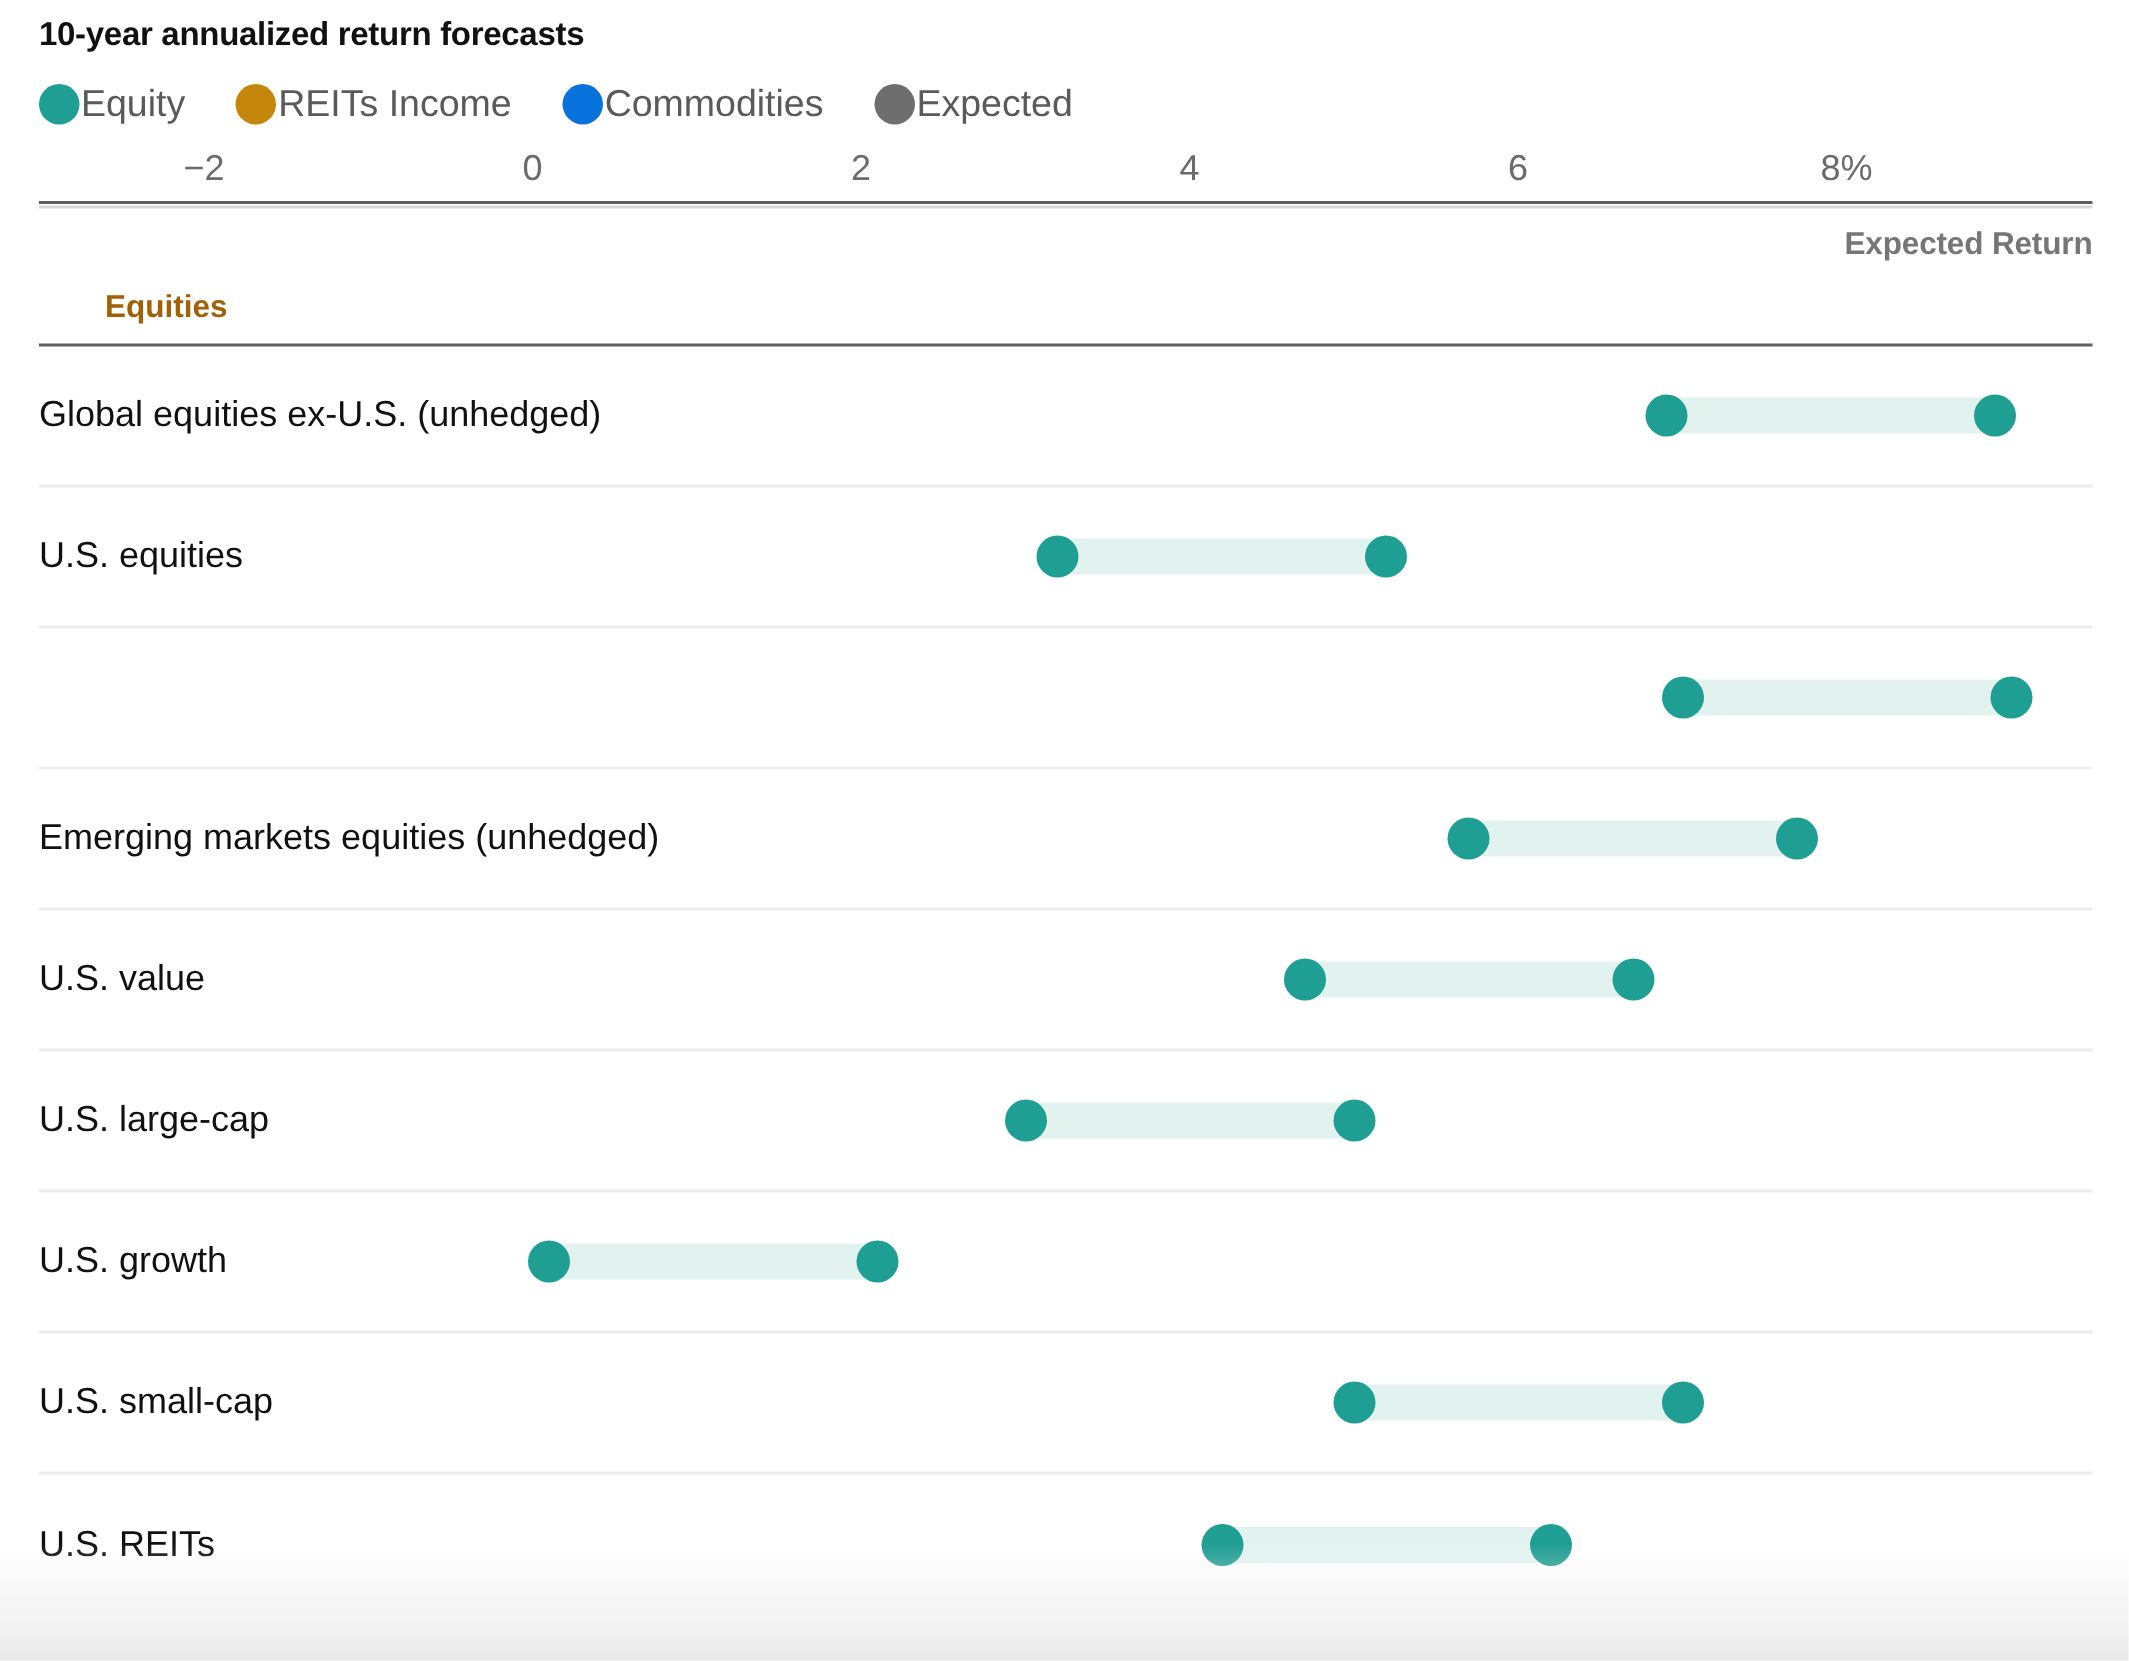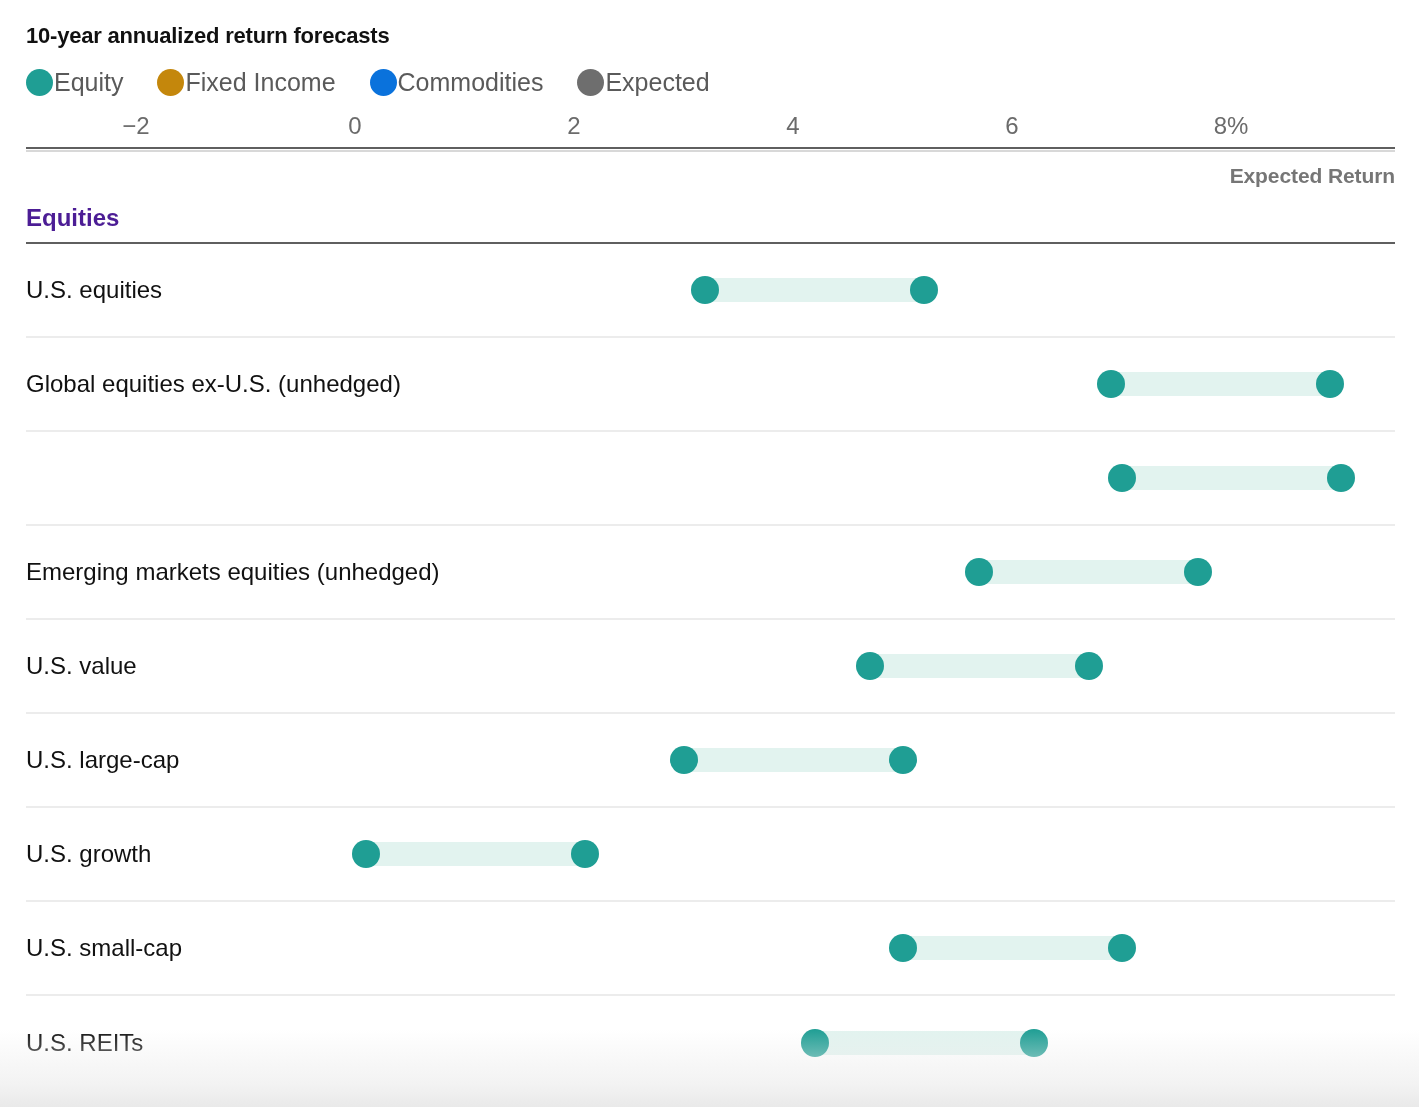--- a/index.html
+++ b/index.html
@@ -14,21 +14,21 @@
     color: #111111;
     overflow: hidden;
     position: relative;
   }
 
   .page {
     position: relative;
     width: 1419px;
     height: 1107px;
     box-sizing: border-box;
-    padding: 13px 24px 0 26px;
+    padding: 0 24px 0 26px;
   }
 
   
   .chart-title {
     font-size: 22px;
     font-weight: bold;
     letter-spacing: -0.2px;
     color: #111111;
     padding-top: 8px;
     line-height: 30px;
@@ -106,26 +106,27 @@
     top: 12px;
     font-size: 21px;
     font-weight: bold;
     color: #767676;
     letter-spacing: -0.1px;
     margin-left: 20px;
   }
 
   
   .group-heading {
-    font-size: 24px;
+    font-size: 21px;
     font-weight: bold;
-    color: #4c1d95;
+    color: #a16207;
     padding-top: 6px;
     padding-bottom: 10px;
     line-height: 28px;
+    margin-left: 44px;
   }
   .group-rule {
     height: 2px;
     background: #5f5f5f;
     margin-bottom: 0;
   }
 
   
   .rows {
     position: relative;
@@ -191,21 +192,21 @@
 
   <div class="chart-title">10-year annualized return forecasts</div>
 
   <div class="legend" id="legend">
       <div class="legend-item">
         <span class="legend-swatch" style="background: rgb(31, 158, 148);"></span>
         <span class="legend-label">Equity</span>
       </div>
       <div class="legend-item">
         <span class="legend-swatch" style="background: rgb(196, 135, 12);"></span>
-        <span class="legend-label">Fixed Income</span>
+        <span class="legend-label">REITs Income</span>
       </div>
       <div class="legend-item">
         <span class="legend-swatch" style="background: rgb(10, 114, 220);"></span>
         <span class="legend-label">Commodities</span>
       </div>
       <div class="legend-item">
         <span class="legend-swatch" style="background: rgb(110, 110, 110);"></span>
         <span class="legend-label">Expected</span>
       </div>
     </div>
@@ -225,36 +226,36 @@
 
   <div class="col-header">
     <div class="col-header-label">Expected Return</div>
   </div>
 
   <div class="group-heading">Equities</div>
   <div class="group-rule"></div>
 
   <div class="rows" id="rows">
       <div class="row">
+        <div class="row-label">Global equities ex-U.S. (unhedged)</div>
+        <div class="plot">
+          <div class="range-band" style="left: 1084.55px; width: 219px; background: rgb(226, 243, 239);"></div>
+          <div class="range-dot" style="left: 1084.55px; background: rgb(31, 158, 148);"></div>
+          <div class="range-dot" style="left: 1303.55px; background: rgb(31, 158, 148);"></div>
+        </div>
+      </div>
+      <div class="row">
         <div class="row-label">U.S. equities</div>
         <div class="plot">
           <div class="range-band" style="left: 679.4px; width: 219px; background: rgb(226, 243, 239);"></div>
           <div class="range-dot" style="left: 679.4px; background: rgb(31, 158, 148);"></div>
           <div class="range-dot" style="left: 898.4px; background: rgb(31, 158, 148);"></div>
         </div>
       </div>
       <div class="row">
-        <div class="row-label">Global equities ex-U.S. (unhedged)</div>
-        <div class="plot">
-          <div class="range-band" style="left: 1084.55px; width: 219px; background: rgb(226, 243, 239);"></div>
-          <div class="range-dot" style="left: 1084.55px; background: rgb(31, 158, 148);"></div>
-          <div class="range-dot" style="left: 1303.55px; background: rgb(31, 158, 148);"></div>
-        </div>
-      </div>
-      <div class="row">
         <div class="plot">
           <div class="range-band" style="left: 1095.5px; width: 219px; background: rgb(226, 243, 239);"></div>
           <div class="range-dot" style="left: 1095.5px; background: rgb(31, 158, 148);"></div>
           <div class="range-dot" style="left: 1314.5px; background: rgb(31, 158, 148);"></div>
         </div>
       </div>
       <div class="row">
         <div class="row-label">Emerging markets equities (unhedged)</div>
         <div class="plot">
           <div class="range-band" style="left: 953.15px; width: 219px; background: rgb(226, 243, 239);"></div>

